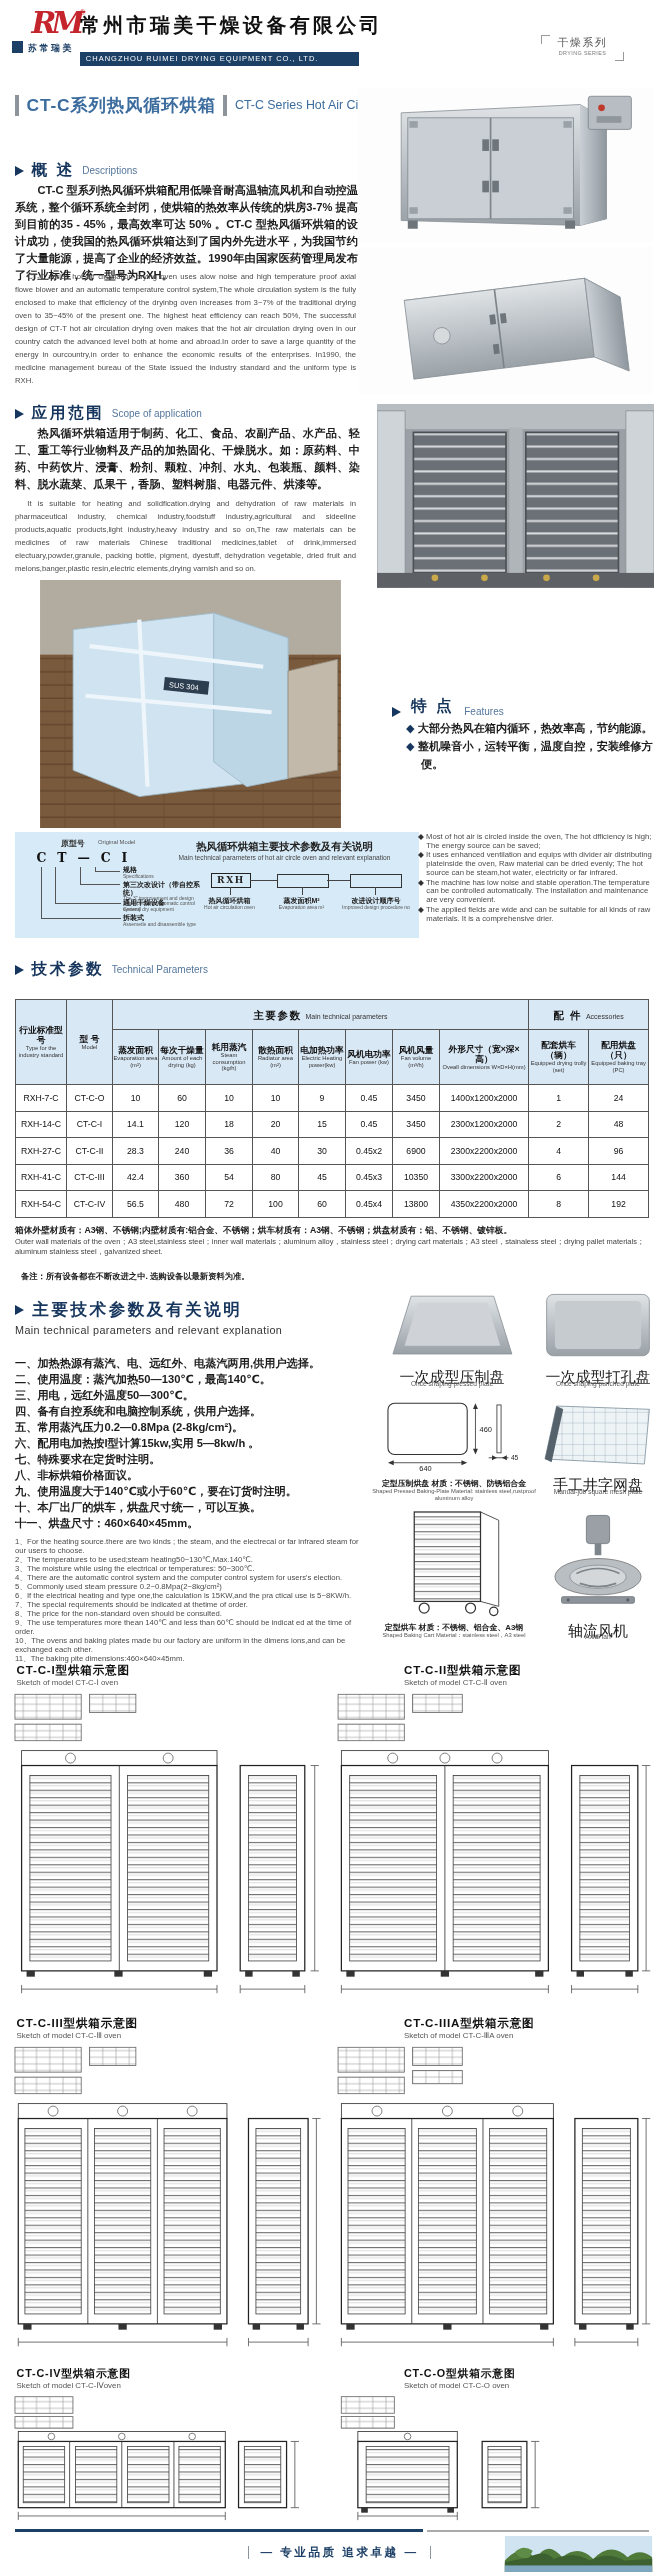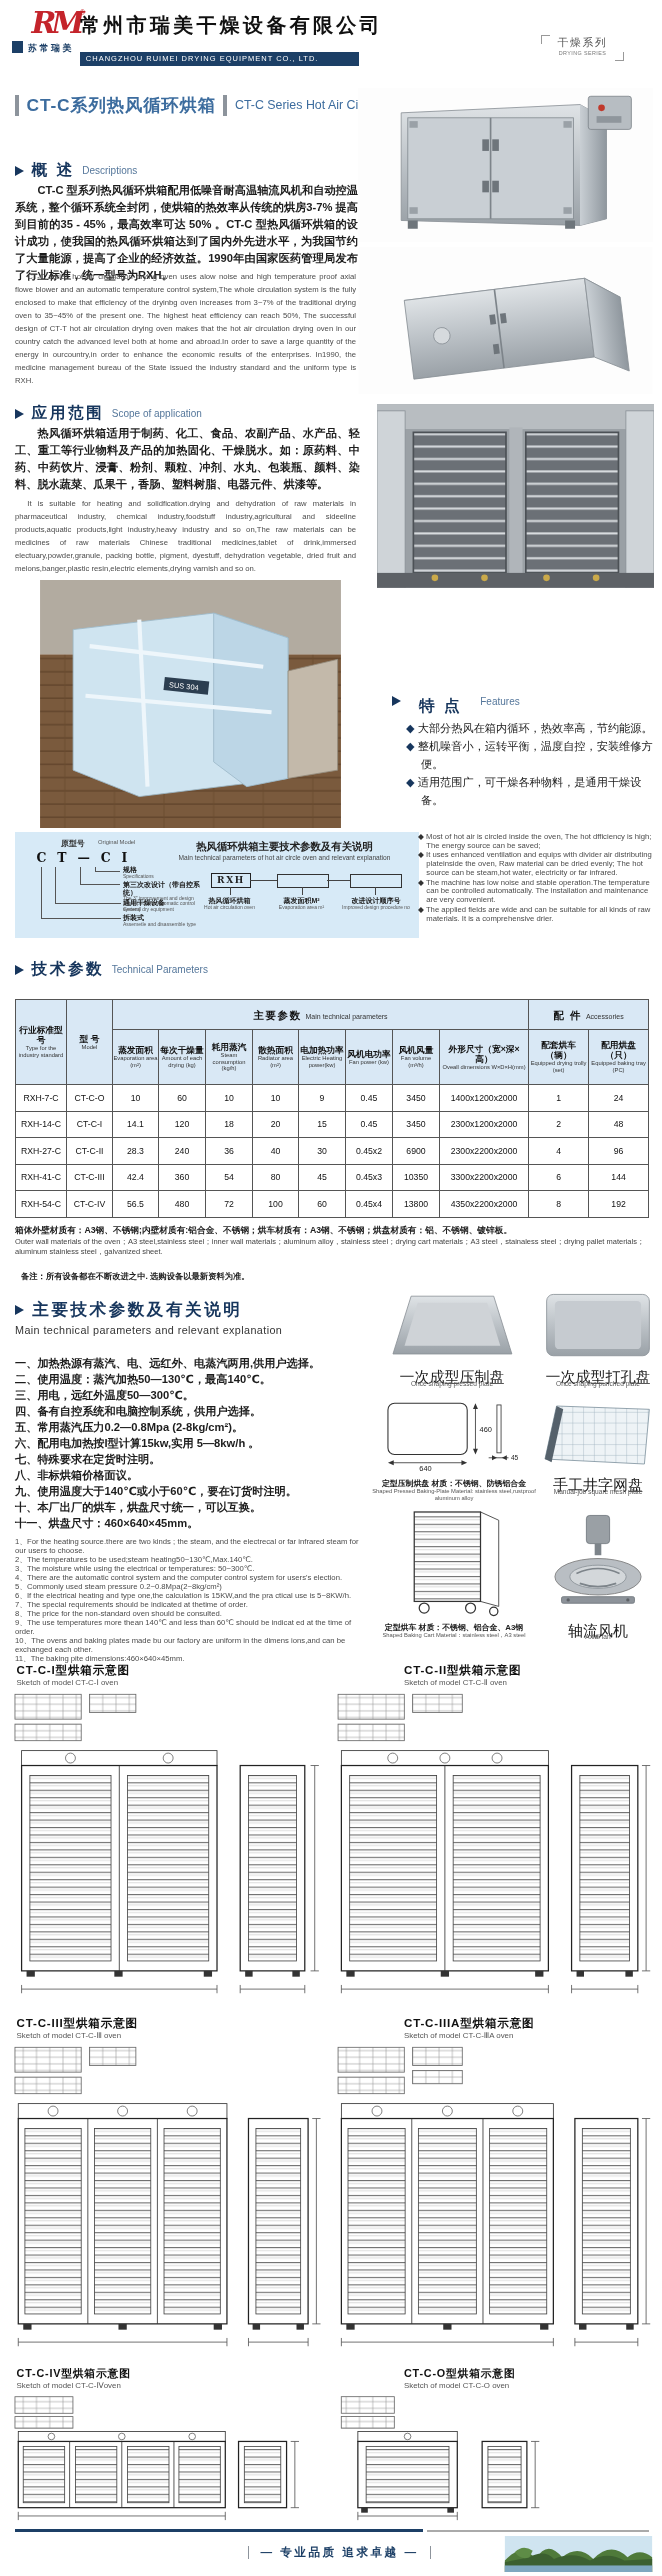--- a/index.html
+++ b/index.html
@@ -22,21 +22,21 @@
   .tbar{width:4.1px;height:21px;background:#8d949c}
   .title-cn{font-size:17.4px;font-weight:bold;color:#3c6c9e;letter-spacing:0.8px}
   .title-en{font-size:12.4px;color:#3c6c9e}
   
   .tri{width:0;height:0;border-left:9px solid #17365d;border-top:5.8px solid transparent;border-bottom:5.8px solid transparent}
   .hcn{font-size:15.7px;font-weight:bold;color:#17365d;letter-spacing:2.5px}
   .hen{font-size:10px;color:#55779b}
   .cnp{font-size:11.2px;line-height:17px;color:#1d1d1d;font-weight:600;text-align:justify;text-indent:2em}
   .enp{font-size:7.7px;line-height:13px;color:#4b4b4b;text-align:justify;text-indent:1.6em}
   
-  .fli{font-size:11.2px;line-height:18px;color:#1d1d1d;font-weight:400;padding-left:15px;text-indent:-15px}
+  .fli{font-size:11.2px;line-height:18px;color:#1d1d1d;font-weight:700;padding-left:15px;text-indent:-15px}
   .fli:before{content:"◆ ";color:#17365d}
   .feli{font-size:7.7px;line-height:8.8px;color:#4b4b4b;padding-left:8.3px;text-indent:-8.3px;margin-bottom:0.8px}
   .feli:before{content:"◆ ";color:#333}
   
   .mbox{background:#d7eaf7}
   .mlab-cn{font-size:7px;font-weight:bold;color:#222;line-height:7.5px}
   .mlab-en{font-size:5px;color:#555;line-height:5.4px}
   .conn{border-left:0.8px solid #555;border-bottom:0.8px solid #555}
   .hline{border-top:0.8px solid #444}
   .vline{border-left:0.8px solid #444}
@@ -202,29 +202,28 @@
     <polygon points="210,40 300,70 300,240 250,250 210,220" fill="#bcd6e6" stroke="#9db8c8"></polygon>
     <line x1="70,0" y1="0" x2="0" y2="0" stroke="#fff"></line>
     <line x1="60" y1="80" x2="270" y2="105" stroke="#eef6fb" stroke-width="5"></line>
     <line x1="55" y1="140" x2="280" y2="160" stroke="#eef6fb" stroke-width="5"></line>
     <line x1="120" y1="48" x2="130" y2="250" stroke="#eef6fb" stroke-width="5"></line>
     <rect x="150" y="120" width="54" height="16" fill="#2c3e50" transform="rotate(6 177 128)"></rect>
     <text x="156" y="132" font-size="9" fill="#fff" transform="rotate(6 177 128)">SUS 304</text>
     <polygon points="300,110 360,96 360,230 300,240" fill="#c3b9aa" stroke="#938a7c"></polygon>
   </svg>
 
-  <div class="abs" style="left:392px;top:696px;display:flex;align-items:flex-start;gap:18px">
+  <div class="abs" style="left:392px;top:696px;display:flex;align-items:flex-end;gap:10px">
     <div class="tri"></div>
     <div class="hcn">特 点</div>
     <div class="hen">Features</div>
   </div>
   <div class="abs" style="left:406px;top:719px;width:255px">
     <div class="fli">大部分热风在箱内循环，热效率高，节约能源。</div>
     <div class="fli">整机噪音小，运转平衡，温度自控，安装维修方便。</div>
-    <div class="fli">适用范围广，可干燥各种物料，是通用干燥设备。</div>
   </div>
   <div class="abs mbox" style="left:15px;top:832px;width:404px;height:106px">
     <div class="abs" style="left:46px;top:5.8px;font-size:7.9px;font-weight:bold;color:#333">原型号</div>
     <div class="abs" style="left:83px;top:7px;font-size:5.8px;color:#555">Original Model</div>
     <div class="abs" style="left:21.5px;top:18px;font-family:'DejaVu Serif',serif;font-size:12.4px;font-weight:bold;letter-spacing:3.3px;color:#111">C T — C I</div>
 
     <div class="abs conn" style="left:80px;top:35px;width:24px;height:4.1px"></div>
     <div class="abs conn" style="left:65px;top:35px;width:39px;height:17.4px"></div>
     <div class="abs conn" style="left:40px;top:35px;width:65px;height:36px"></div>
     <div class="abs conn" style="left:26px;top:35px;width:79px;height:51px"></div>

